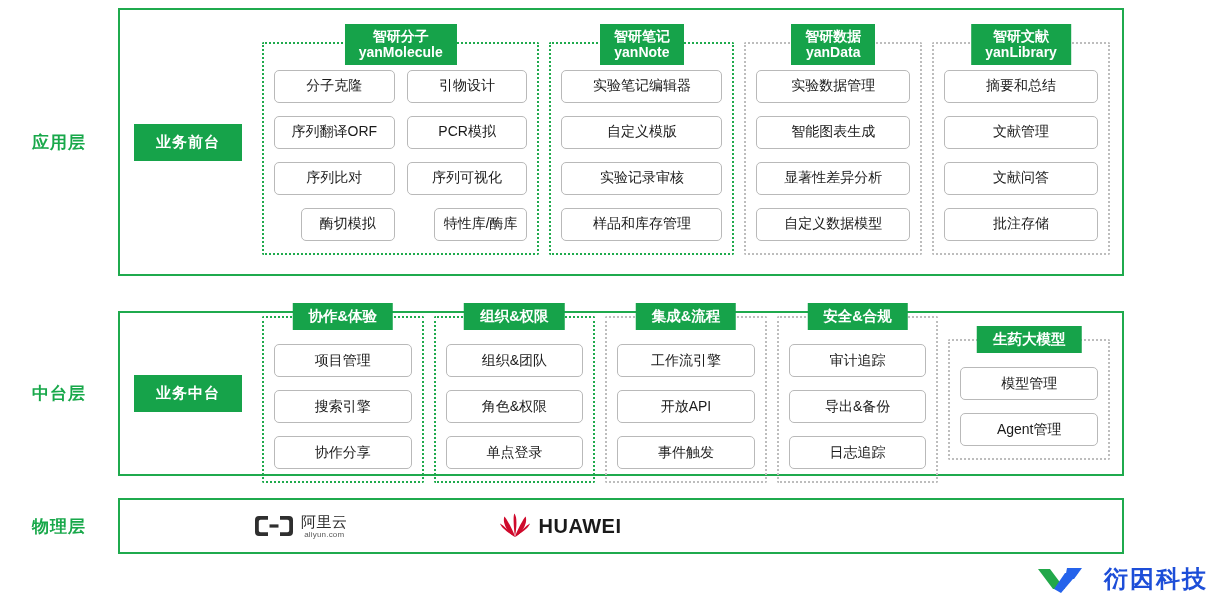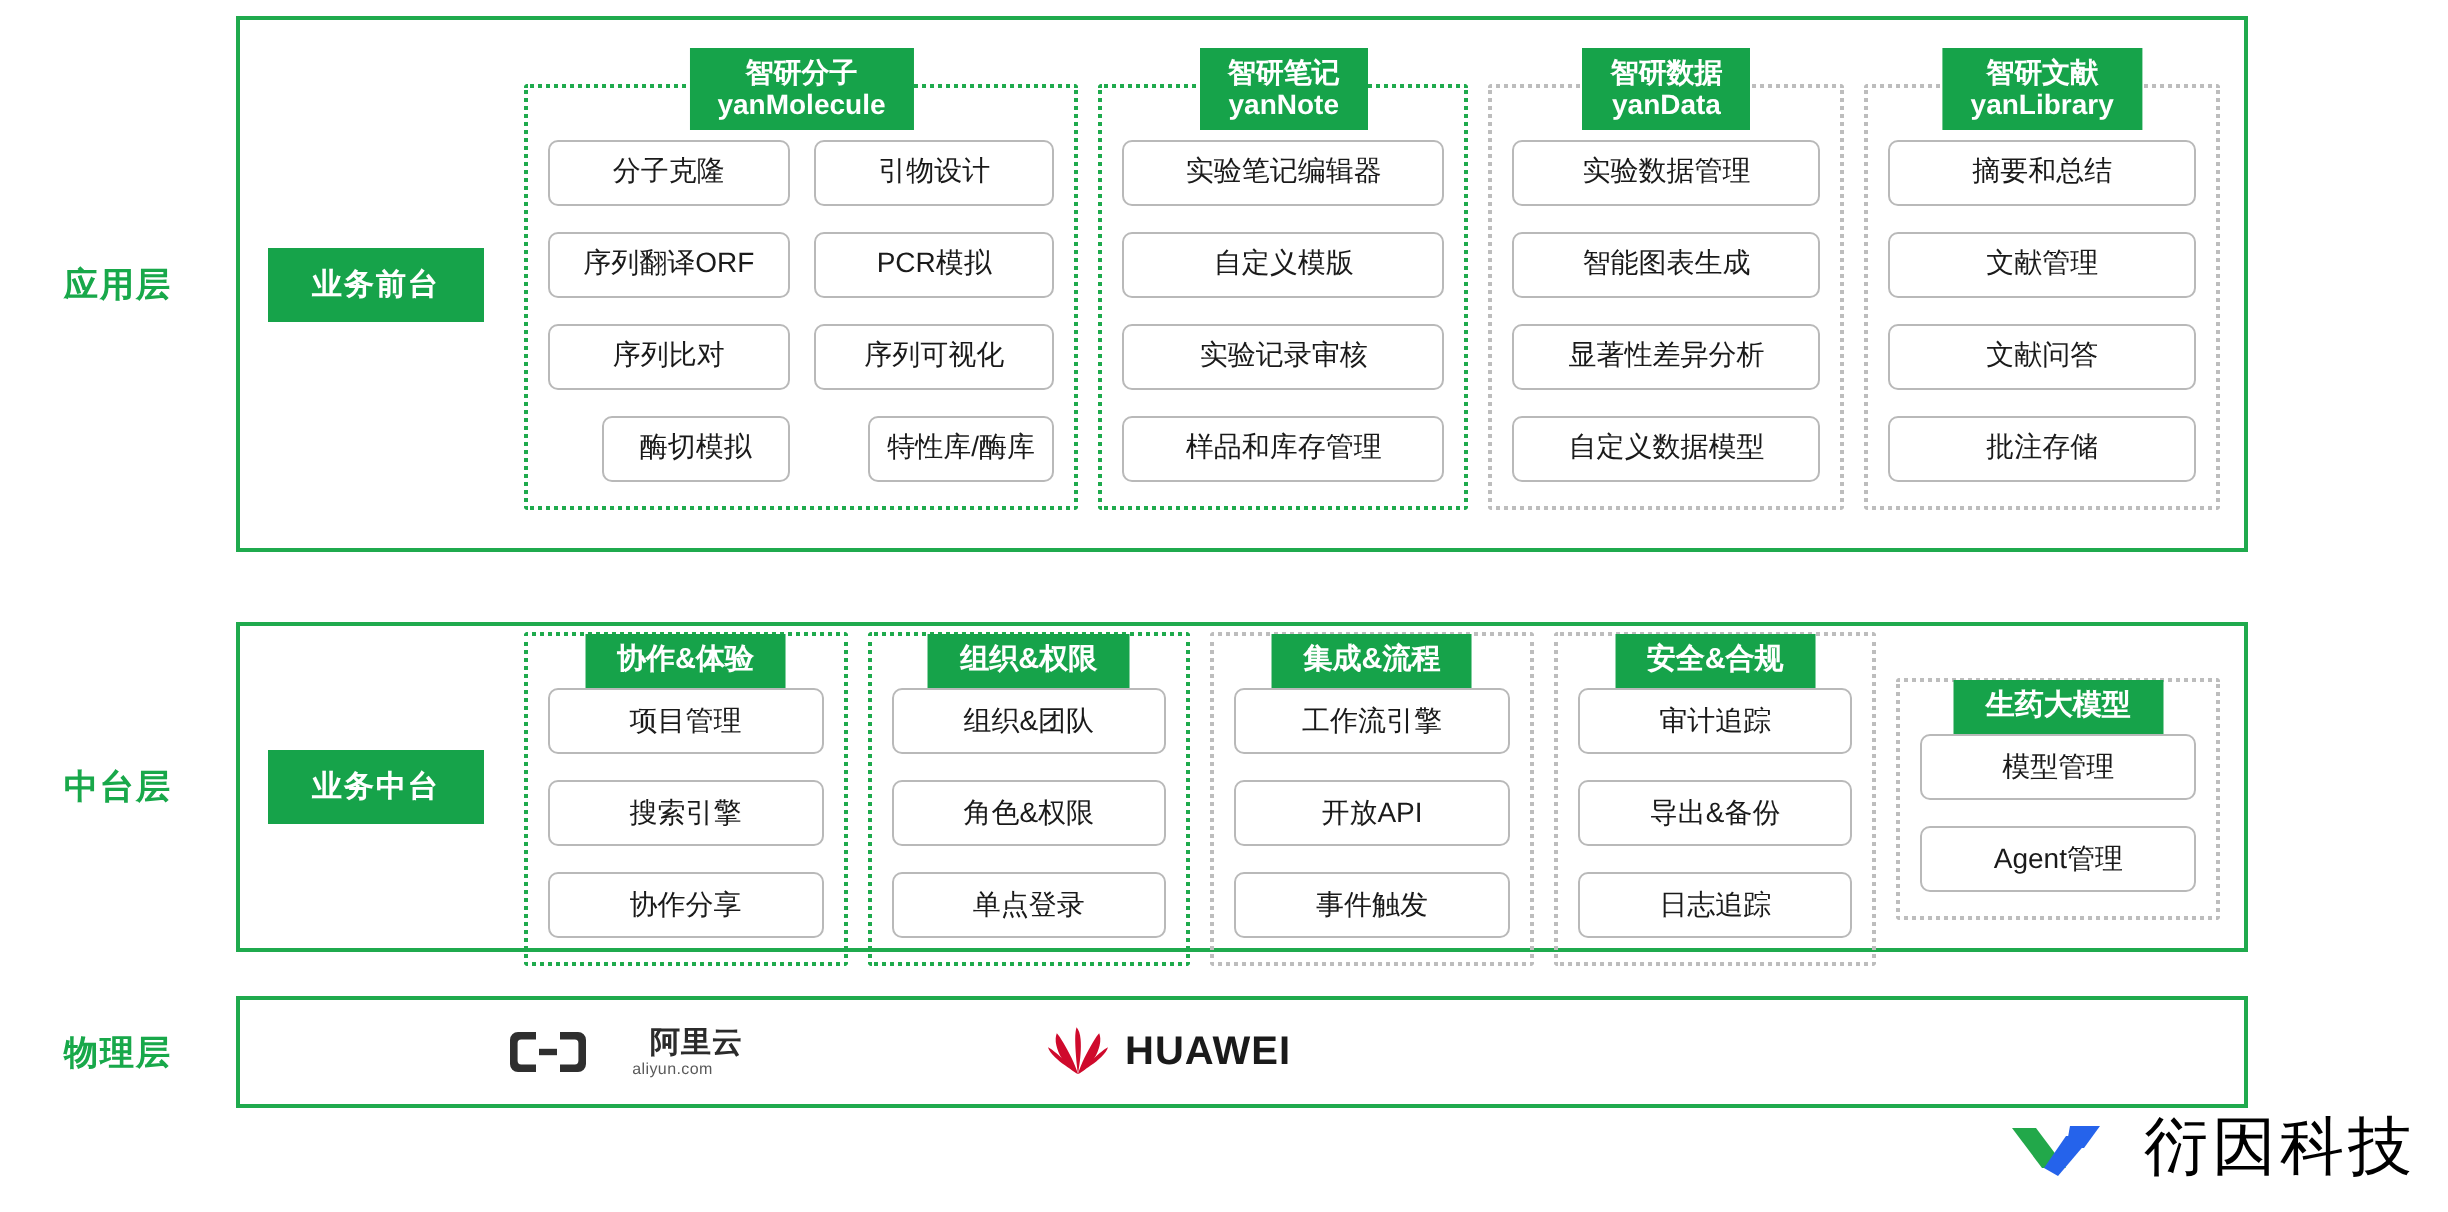--- a/index.html
+++ b/index.html
@@ -95,21 +95,20 @@
     white-space: nowrap;
     font-size: 14px;
     z-index: 3;
   }
   .group-title .zh { display: block; }
   .group-title .en { display: block; }
   .group-title.single-line {
     top: -15px;
     padding: 5px 16px;
     font-size: 14.5px;
-    margin-top: 14px;
   }
 
   .item {
     background: #ffffff;
     border: 1px solid #b9b9b9;
     border-radius: 5px;
     height: 31px;
     display: flex;
     align-items: center;
     justify-content: center;
@@ -170,24 +169,23 @@
     gap: 7px;
   }
   .aliyun-mark { display: block; }
   .aliyun-text {
     display: flex;
     flex-direction: column;
     line-height: 1;
   }
   .aliyun-zh {
     font-size: 15px;
-    font-weight: bold;
+    font-weight: normal;
     color: #2b2b2b;
     letter-spacing: 0.5px;
-    margin-left: 24px;
   }
   .aliyun-en {
     font-size: 8px;
     color: #5a5a5a;
     margin-top: 2px;
     letter-spacing: 0.2px;
   }
   .huawei-text {
     font-size: 20px;
     font-weight: bold;
@@ -198,23 +196,23 @@
   
   #brand {
     position: absolute;
     right: 16px;
     bottom: 10px;
     display: flex;
     align-items: center;
     gap: 12px;
   }
   .brand-text {
-    font-size: 32px;
-    font-weight: normal;
-    color: #000000;
+    font-size: 24px;
+    font-weight: bold;
+    color: #1d4ed8;
     letter-spacing: 2px;
   }
 </style>
 </head>
 <body>
 
 <div class="layer-row" id="app-layer">
   <div class="layer-label">应用层</div>
   <div class="layer-body">
     <div class="band-badge-wrap">

